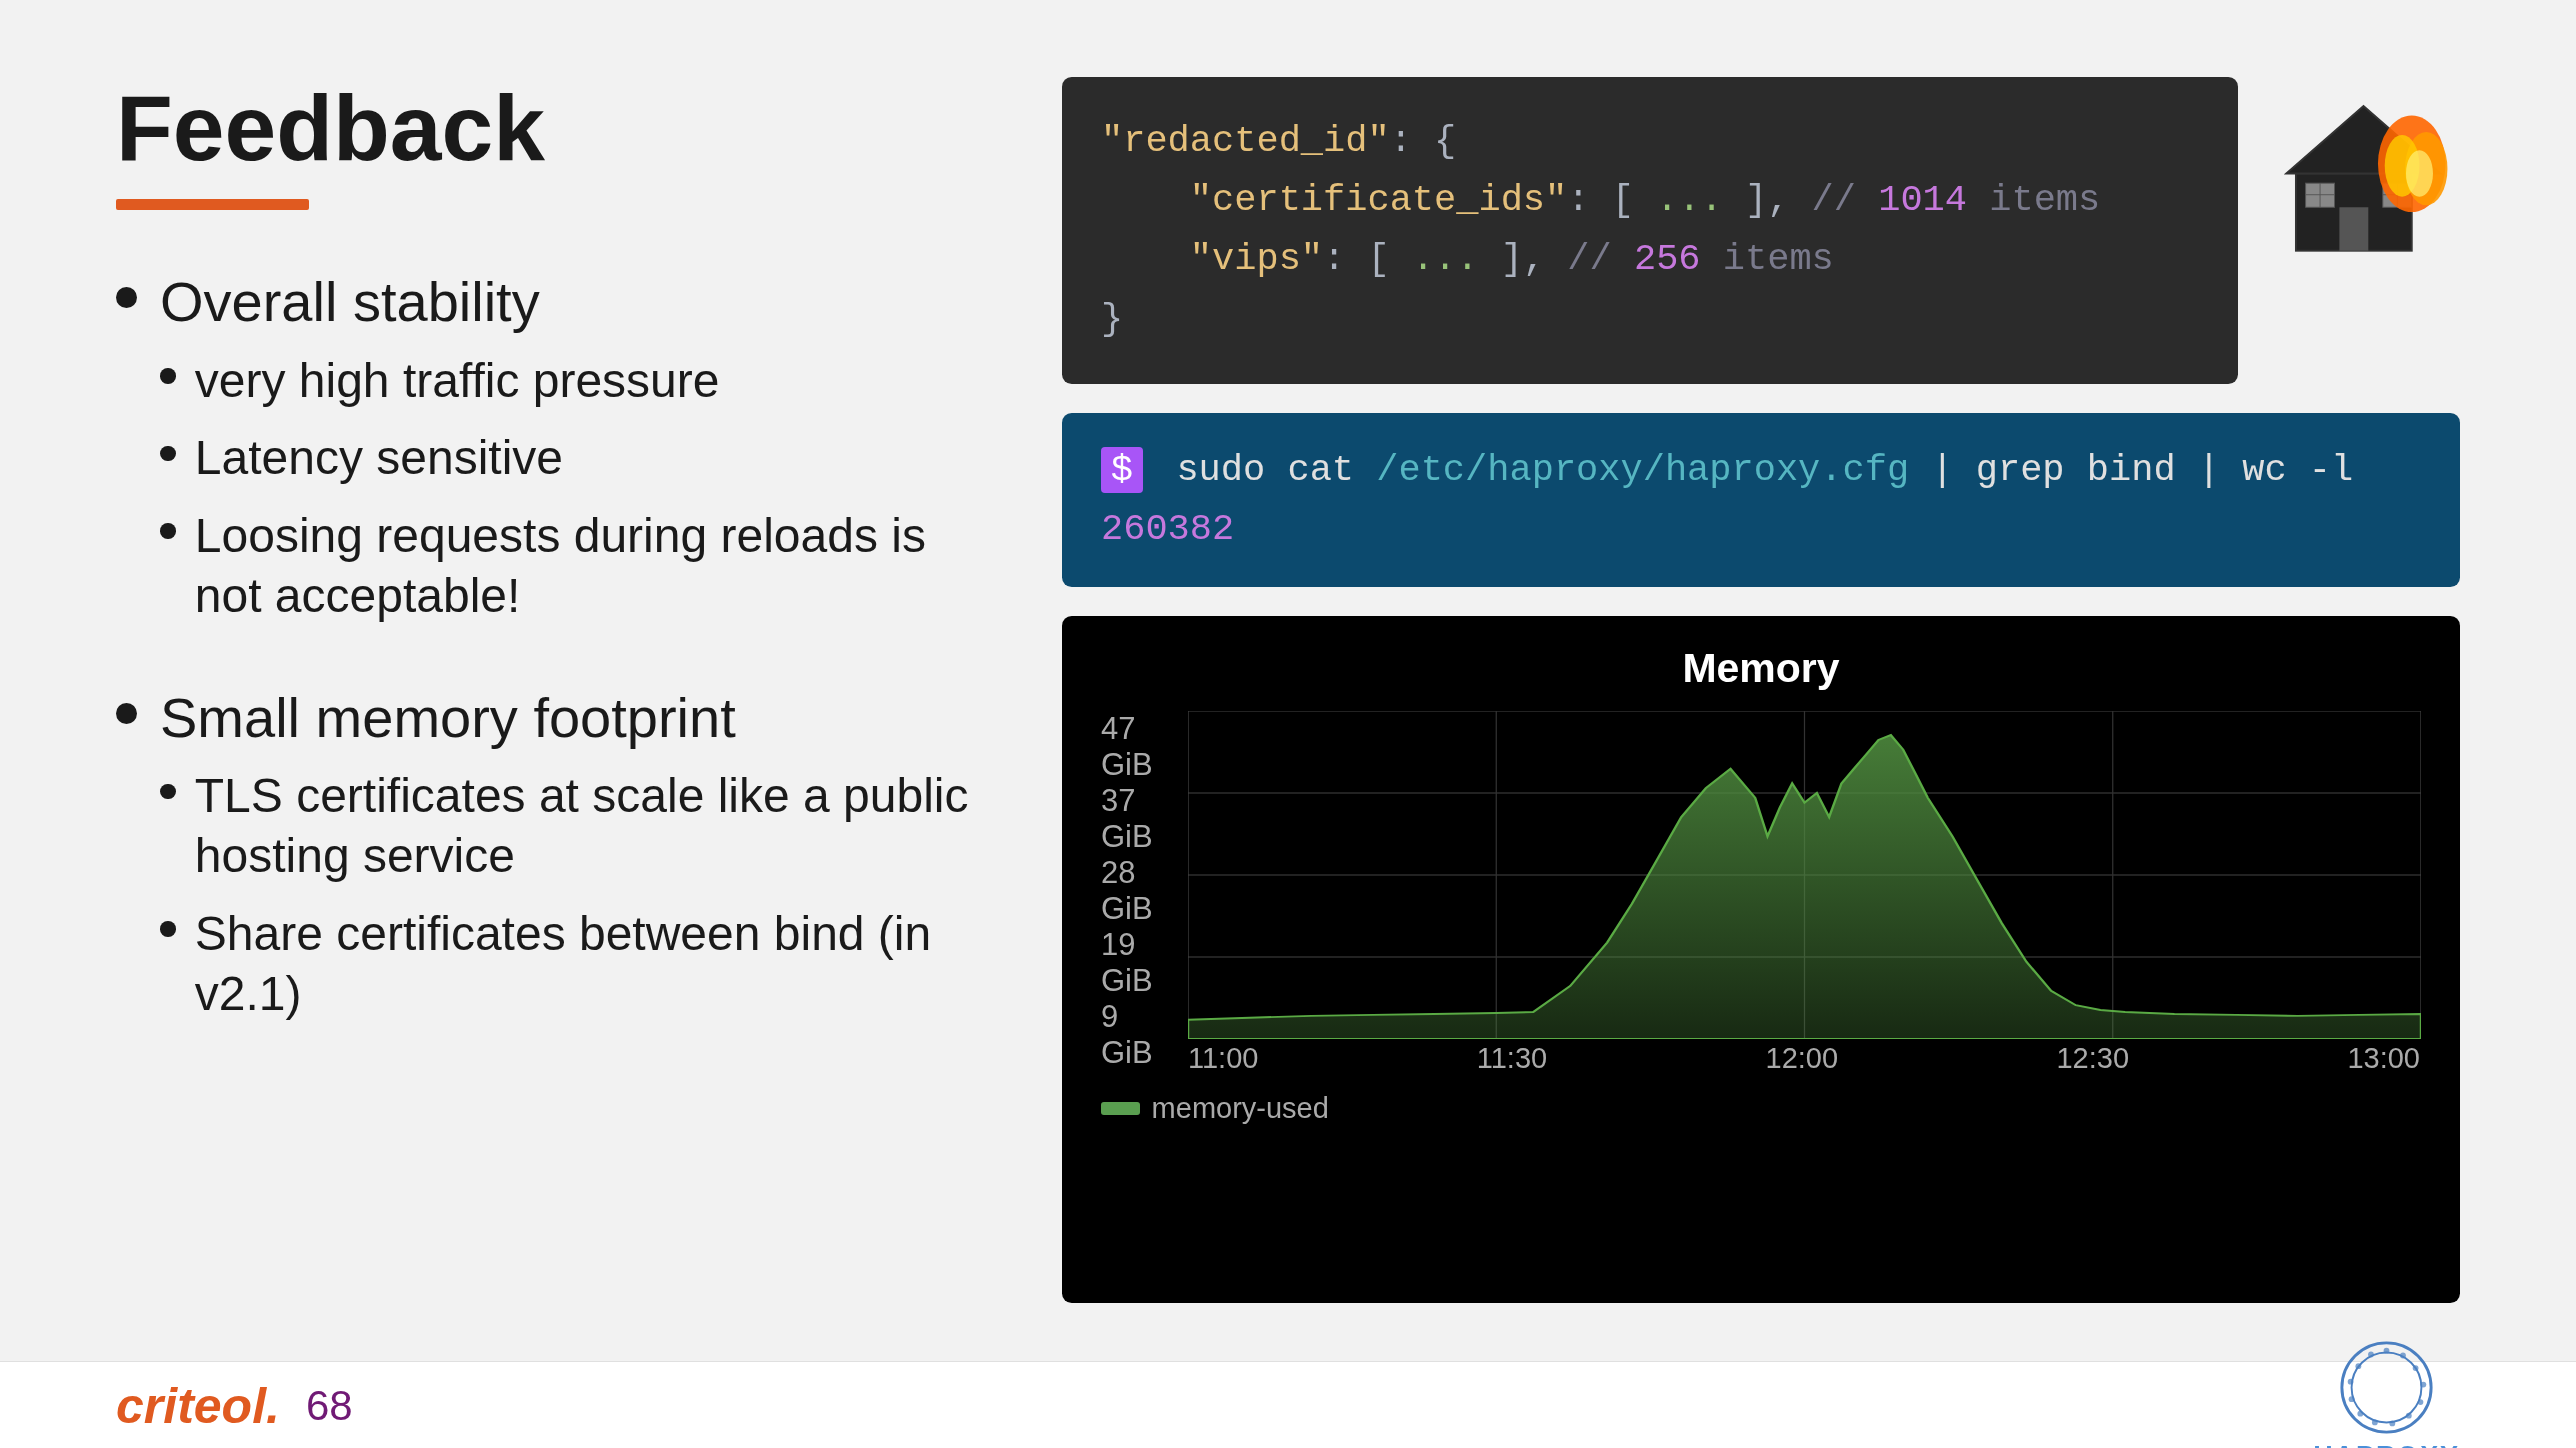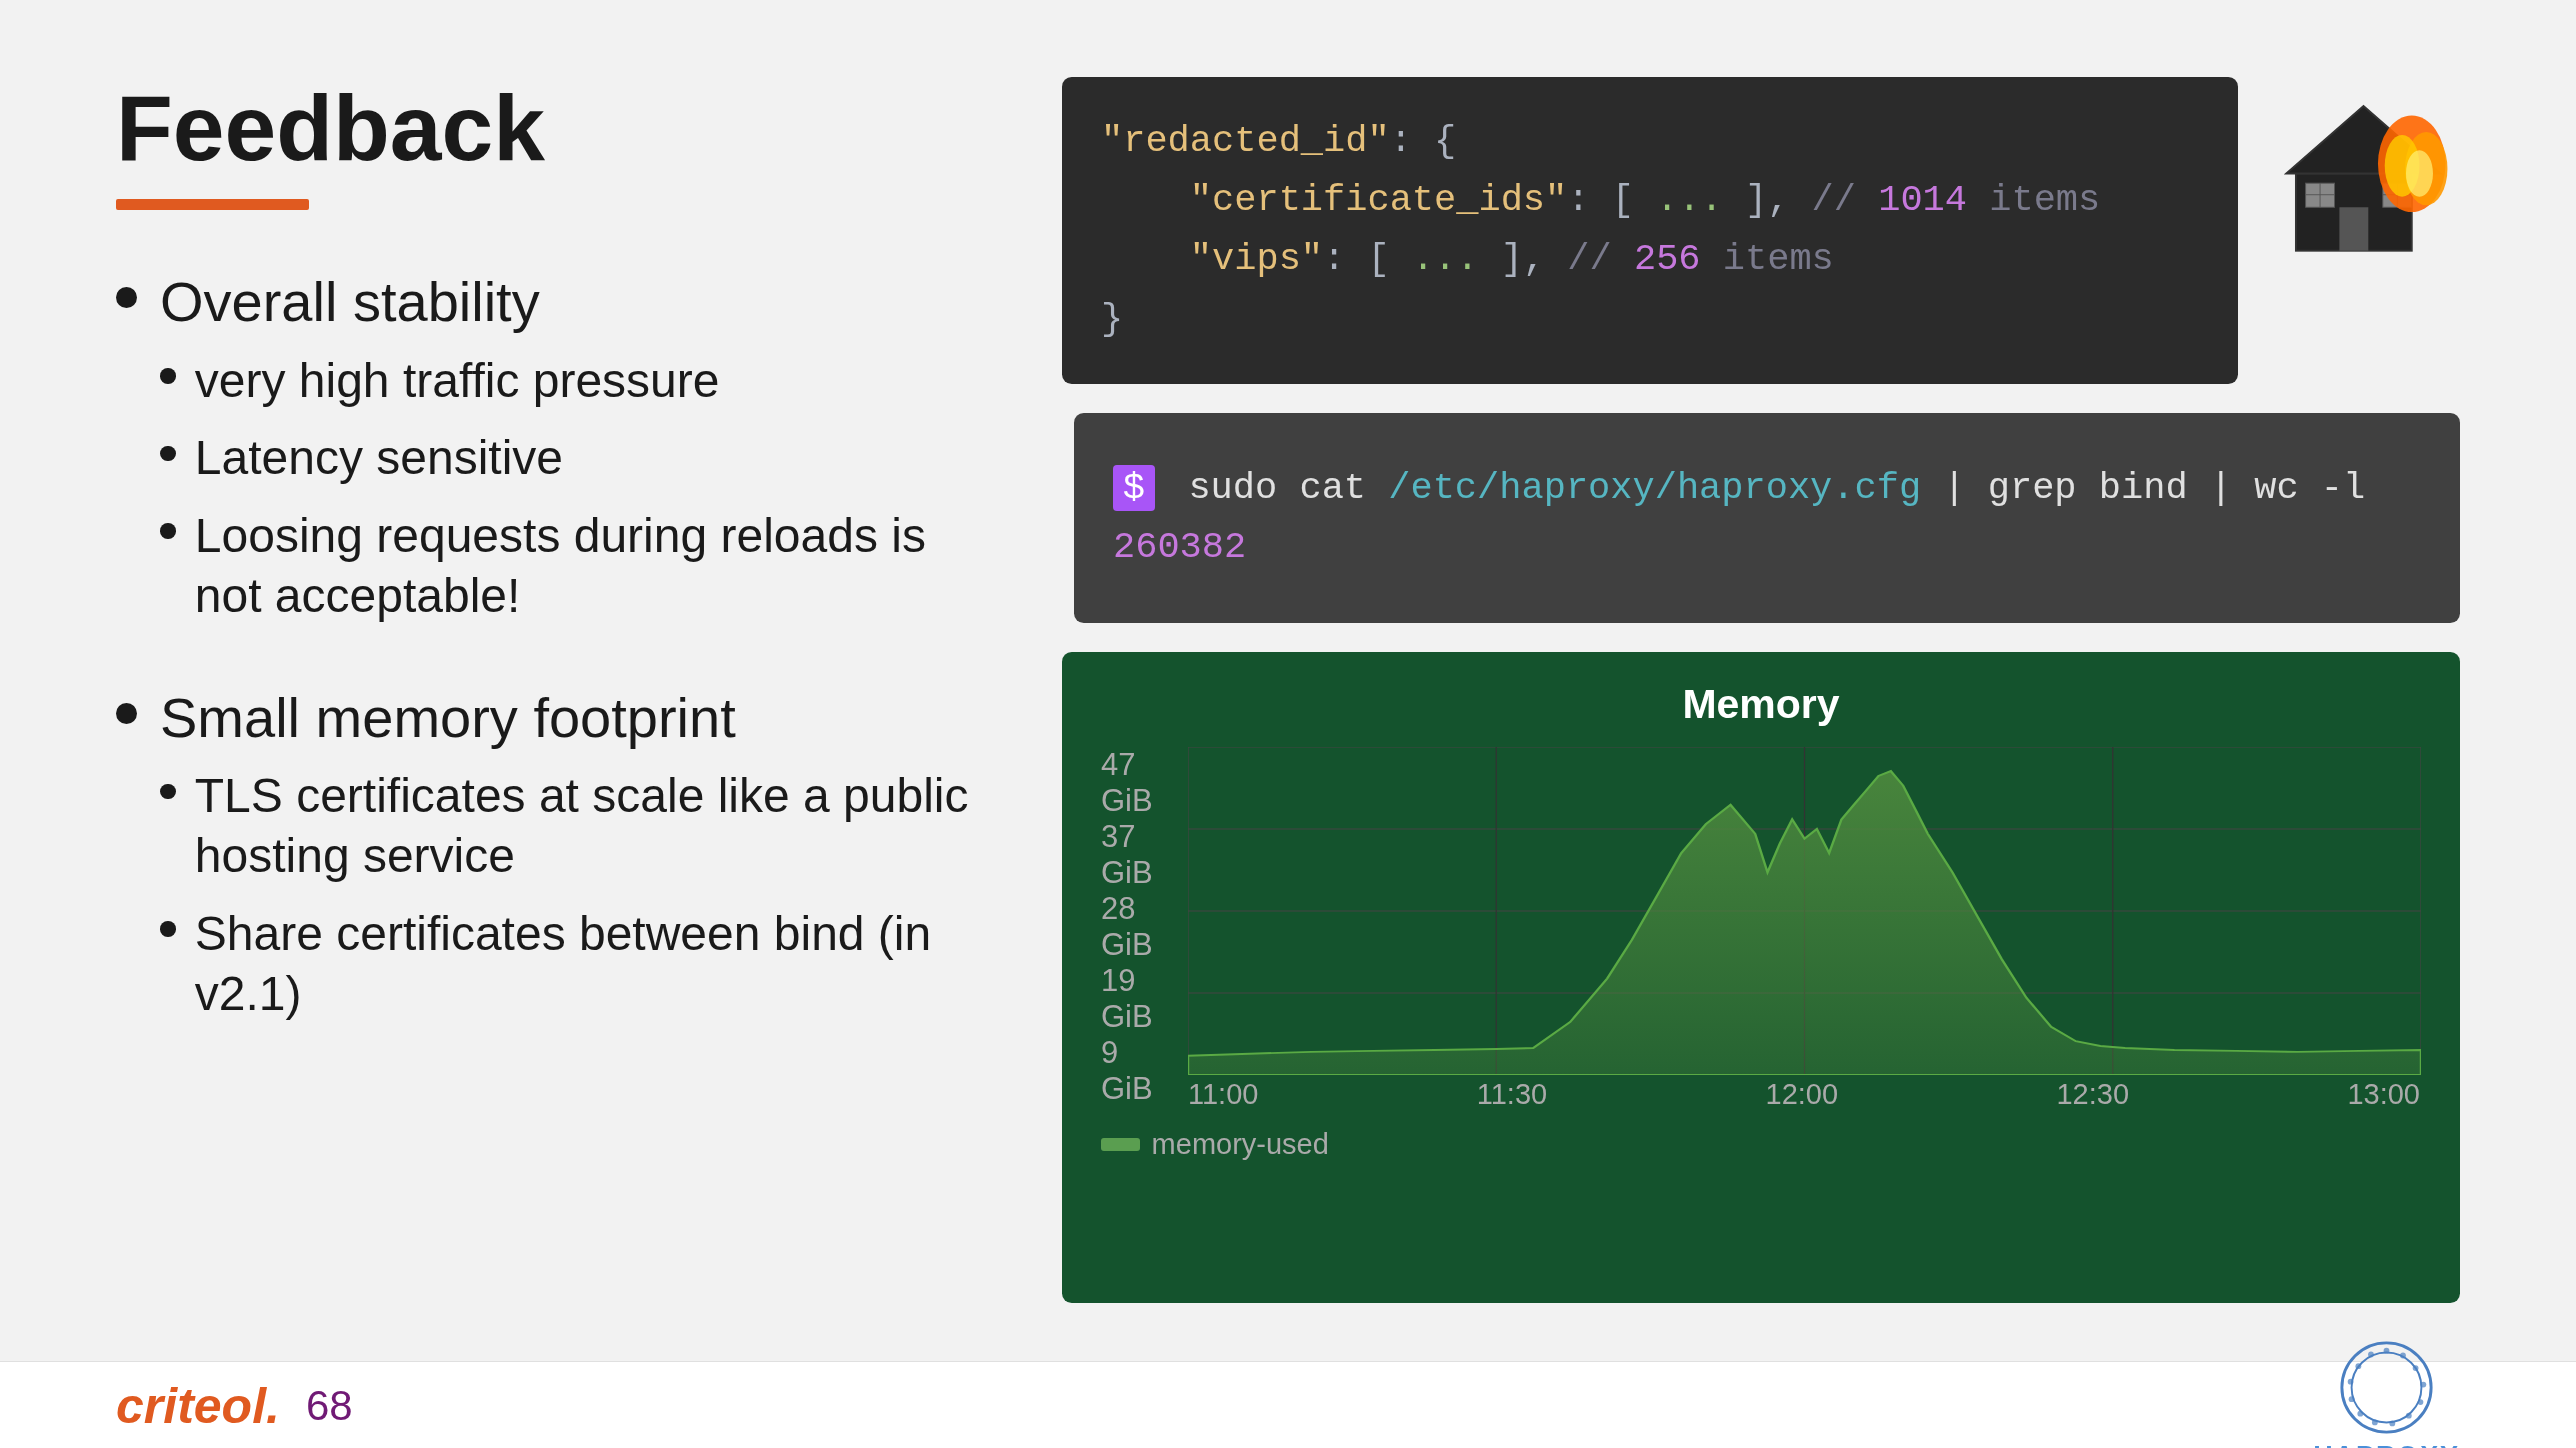--- a/index.html
+++ b/index.html
@@ -133,45 +133,44 @@
     .fire-house-icon {
       width: 193px;
       height: 193px;
       flex-shrink: 0;
       display: flex;
       align-items: center;
       justify-content: center;
     }
 
     .code-block-2 {
-      background: #404040;
+      background: #0c4a6e;
       border-radius: 9.7px;
-      padding: 46px 39px;
+      padding: 28px 39px;
       font-family: 'Courier New', monospace;
       font-size: 37px;
       line-height: 1.6;
-      margin-left: 12px;
     }
 
     .code-yellow { color: #e5c07b; }
     .code-white { color: #abb2bf; }
     .code-purple { color: #c678dd; }
     .code-green-text { color: #98c379; }
     .code-comment { color: #7a7a8c; }
 
     .prompt-dollar {
       color: #ffffff;
       background: #a855f7;
       padding: 1.9px 9.7px;
       border-radius: 3.9px;
       margin-right: 11.6px;
     }
 
     .chart-container {
-      background: #14532d;
+      background: #000000;
       border-radius: 9.7px;
       padding: 29px 39px 29px 39px;
       flex: 1;
     }
 
     .chart-title {
       color: #ffffff;
       font-size: 41px;
       font-weight: 600;
       text-align: center;

